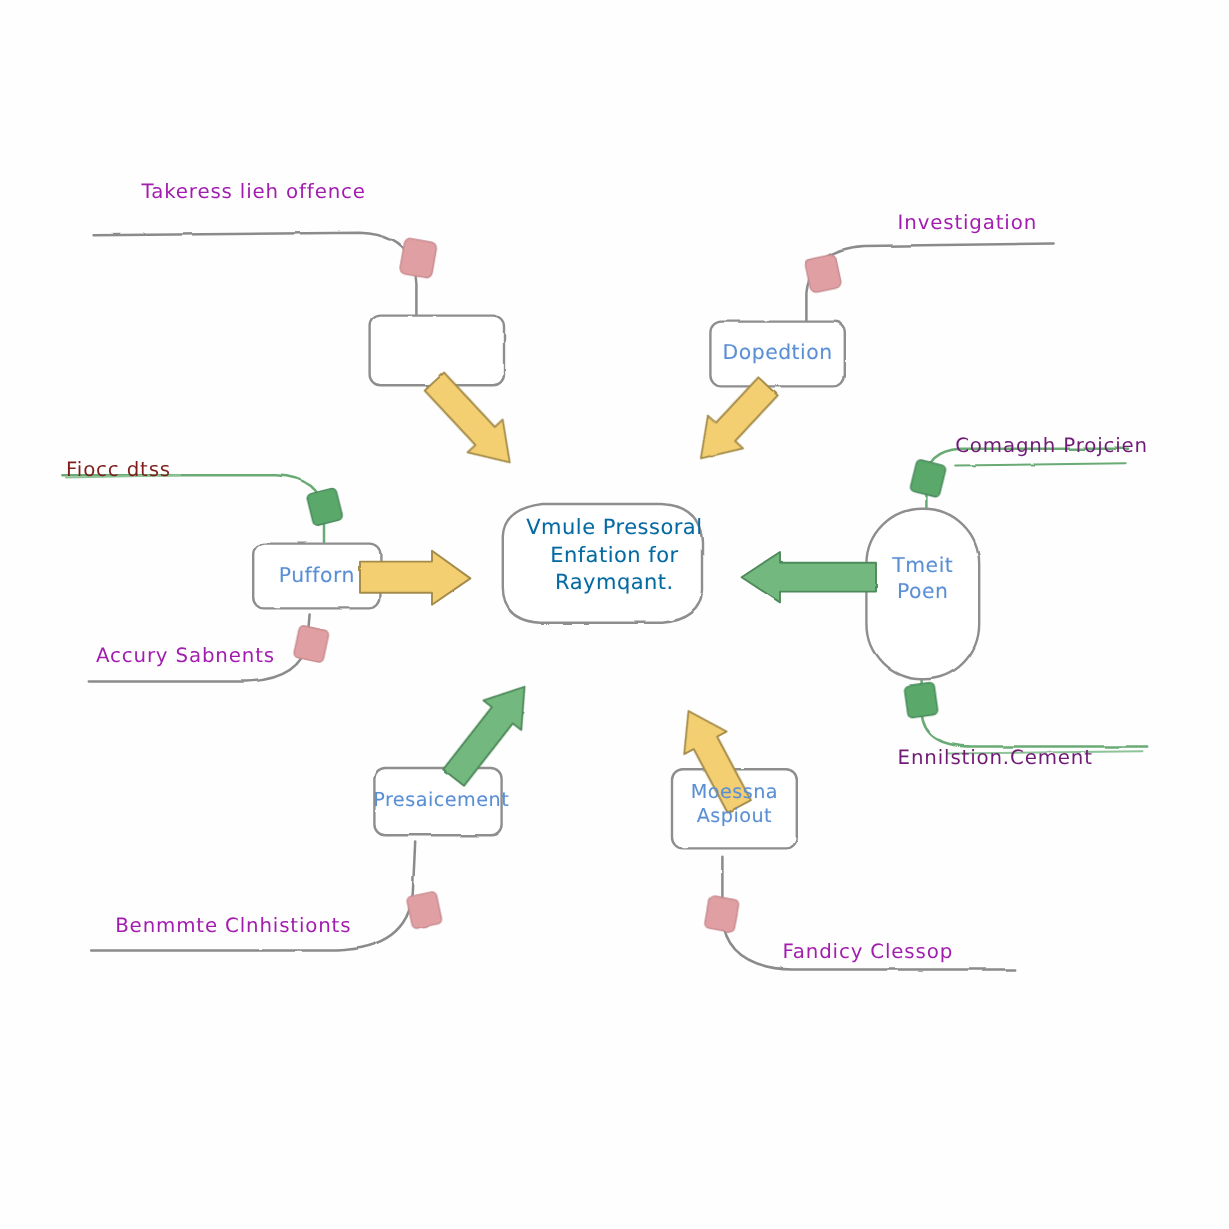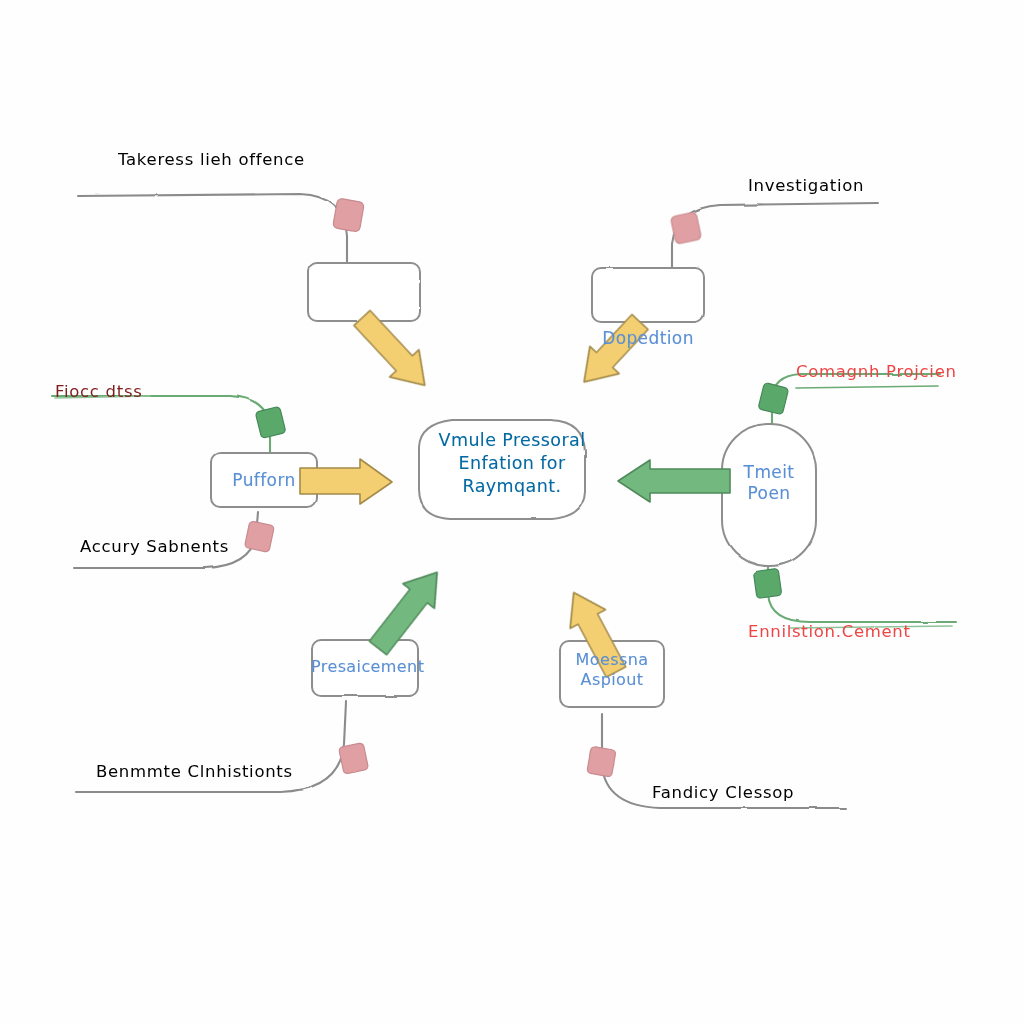--- a/index.html
+++ b/index.html
@@ -47,22 +47,22 @@
 
   
   .edge-label {
     position: absolute;
     font-family: "DejaVu Sans", sans-serif;
     font-size: 16.5px;
     letter-spacing: 0.7px;
     white-space: nowrap;
     pointer-events: none;
   }
-  .edge-label.red   { color: #000000; }
-  .edge-label.green { color: #ef4444; }
+  .edge-label.red   { color: #a21caf; }
+  .edge-label.green { color: #701a75; }
   .edge-label.faint { color: #7f1d1d; }
 </style>
 </head>
 <body>
 
 <div id="canvas">
 
   <svg id="vec" viewBox="0 0 1024 1024" xmlns="http://www.w3.org/2000/svg">
     <defs>
       <filter id="rough" x="-20%" y="-20%" width="140%" height="140%">
@@ -152,21 +152,21 @@
       <rect x="341" y="745" width="25" height="27" rx="4" transform="rotate(-12 353 758)" fill="#e09fa2" stroke="#c88b90"></rect>
       <rect x="589" y="748" width="25" height="27" rx="4" transform="rotate(10 601 761)" fill="#e09fa2" stroke="#c88b90"></rect>
     </g>
   </svg>
 
   <div class="node-label center" style="left:424px; top:429px; width:176px;">Vmule Pressoral
 Enfation for
 Raymqant.</div>
 
 
-  <div class="node-label" style="left:593px; top:284px; width:110px;margin-top:44px;">Dopedtion</div>
+  <div class="node-label" style="left:593px; top:284px; width:110px;">Dopedtion</div>
 
   <div class="node-label" style="left:212px; top:470px; width:104px;">Pufforn</div>
 
   <div class="node-label" style="left:723px; top:462px; width:92px;">Tmeit
 Poen</div>
 
   <div class="node-label" style="left:311px; top:657px; width:108px; font-size:16px;">Presaicement</div>
 
   <div class="node-label" style="left:559px; top:650px; width:106px; font-size:16px;">Moessna
 Aspiout</div>

